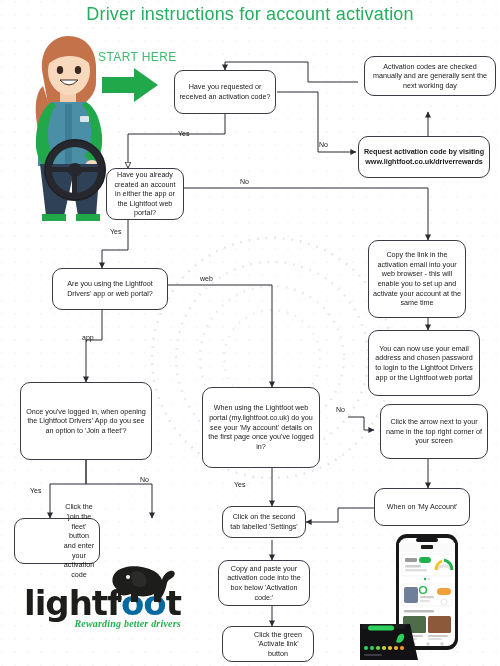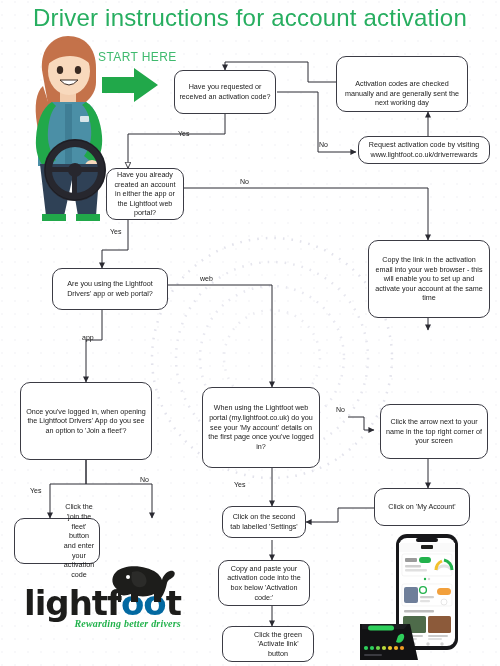--- a/index.html
+++ b/index.html
@@ -11,21 +11,21 @@
     position:relative;
   }
   #stage{position:relative;width:500px;height:666px;overflow:hidden;background:#fff;}
 
   
   .rings{position:absolute;left:0;top:0;width:500px;height:666px;z-index:0;pointer-events:none;}
 
   
   .title{
     position:absolute;left:0;top:4px;width:500px;text-align:center;
-    font-size:24px;color:#27ae60;letter-spacing:.2px;font-weight:400;
+    font-size:18px;color:#27ae60;letter-spacing:.2px;font-weight:400;
     z-index:6;
   }
 
   
   .start-label{
     position:absolute;left:98px;top:50px;
     font-size:12px;color:#3fba6e;letter-spacing:.4px;z-index:6;
   }
   .start-arrow{position:absolute;left:100px;top:66px;z-index:6;}
 
@@ -185,55 +185,58 @@
       <path d="M272 540 L272 560" marker-end="url(#arw)"></path>
 
       <path d="M272 606 L272 626" marker-end="url(#arw)"></path>
     </g>
   </svg>
 
   <div class="node" style="left:174px;top:70px;width:102px;height:44px;border-radius:9px;">
     <span>Have you requested or received an activation code?</span>
   </div>
 
-  <div class="node" style="left:336px;top:56px;width:132px;height:56px;align-items:flex-end;">
+  <div class="node" style="left:364px;top:56px;width:132px;height:40px;">
     <span>Activation codes are checked manually and are generally sent the next working day</span>
   </div>
 
-  <div class="node" style="left:358px;top:136px;width:132px;height:28px;">
+  <div class="node" style="left:358px;top:136px;width:132px;height:42px;font-weight:bold;">
     <span>Request activation code by visiting www.lightfoot.co.uk/driverrewards</span>
   </div>
 
   <div class="node" style="left:106px;top:168px;width:78px;height:52px;">
     <span>Have you already created an account in either the app or the Lightfoot web portal?</span>
   </div>
 
-  <div class="node" style="left:368px;top:240px;width:122px;height:78px;">
+  <div class="node" style="left:368px;top:240px;width:98px;height:78px;">
     <span>Copy the link in the activation email into your web browser - this will enable you to set up and activate your account at the same time</span>
   </div>
 
+  <div class="node" style="left:368px;top:330px;width:112px;height:66px;">
+    <span>You can now use your email address and chosen password to login to the Lightfoot Drivers app or the Lightfoot web portal</span>
+  </div>
 
   <div class="node" style="left:52px;top:268px;width:116px;height:42px;">
     <span>Are you using the Lightfoot Drivers' app or web portal?</span>
   </div>
 
   <div class="node" style="left:20px;top:382px;width:132px;height:78px;">
     <span>Once you've logged in, when opening the Lightfoot Drivers' App do you see an option to 'Join a fleet'?</span>
   </div>
 
   <div class="node" style="left:202px;top:387px;width:118px;height:81px;">
     <span>When using the Lightfoot web portal (my.lightfoot.co.uk) do you see your 'My account' details on the first page once you've logged in?</span>
   </div>
 
   <div class="node" style="left:380px;top:404px;width:108px;height:55px;">
     <span>Click the arrow next to your name in the top right corner of your screen</span>
   </div>
 
   <div class="node" style="left:374px;top:488px;width:96px;height:38px;">
-    <span>Click on 'My Account'</span>
+    <span>When on 'My Account'</span>
   </div>
 
   <div class="node" style="left:14px;top:518px;width:86px;height:46px;padding-left:48px;">
     <span>Click the 'join the fleet' button and enter your activation code</span>
   </div>
 
 
   <div class="node" style="left:222px;top:506px;width:84px;height:32px;">
     <span>Click on the second tab labelled 'Settings'</span>
   </div>

